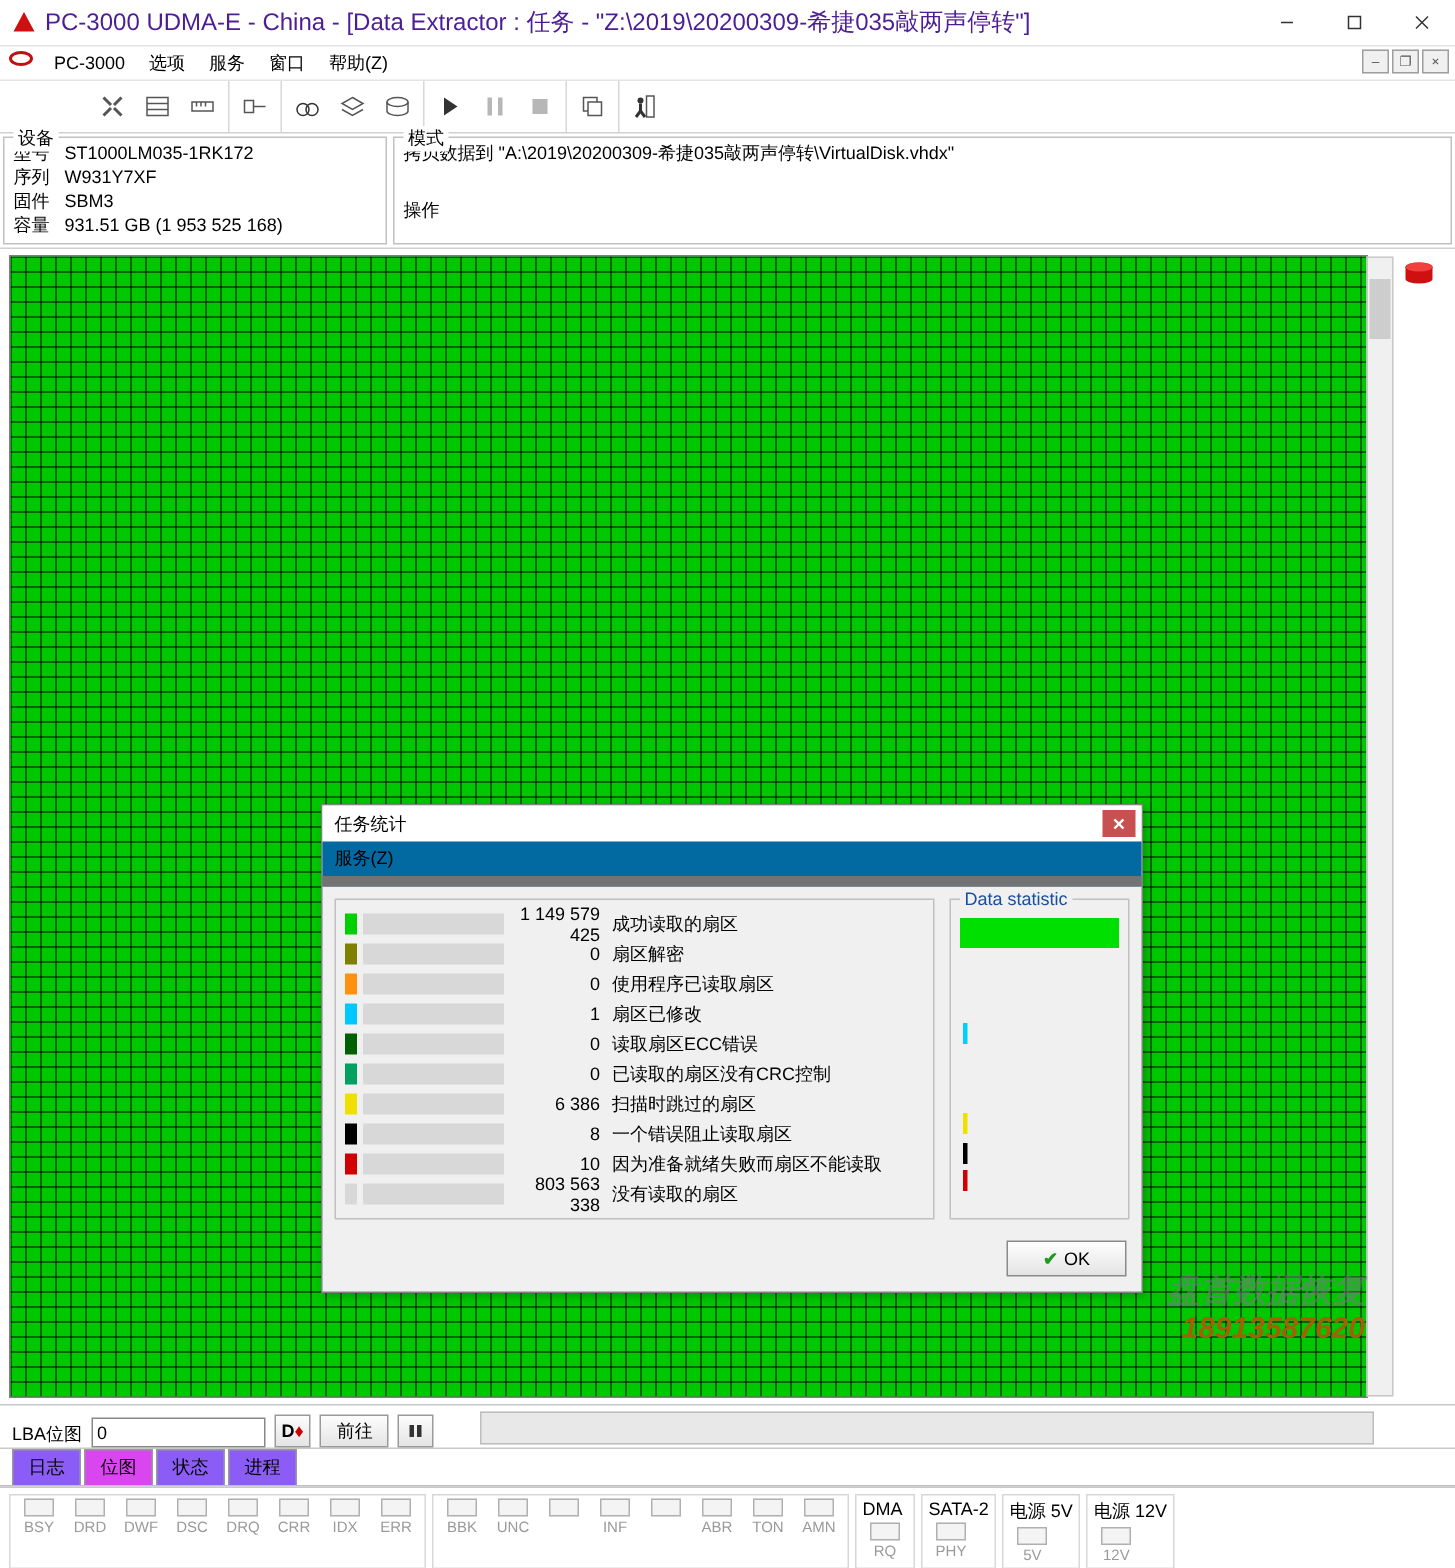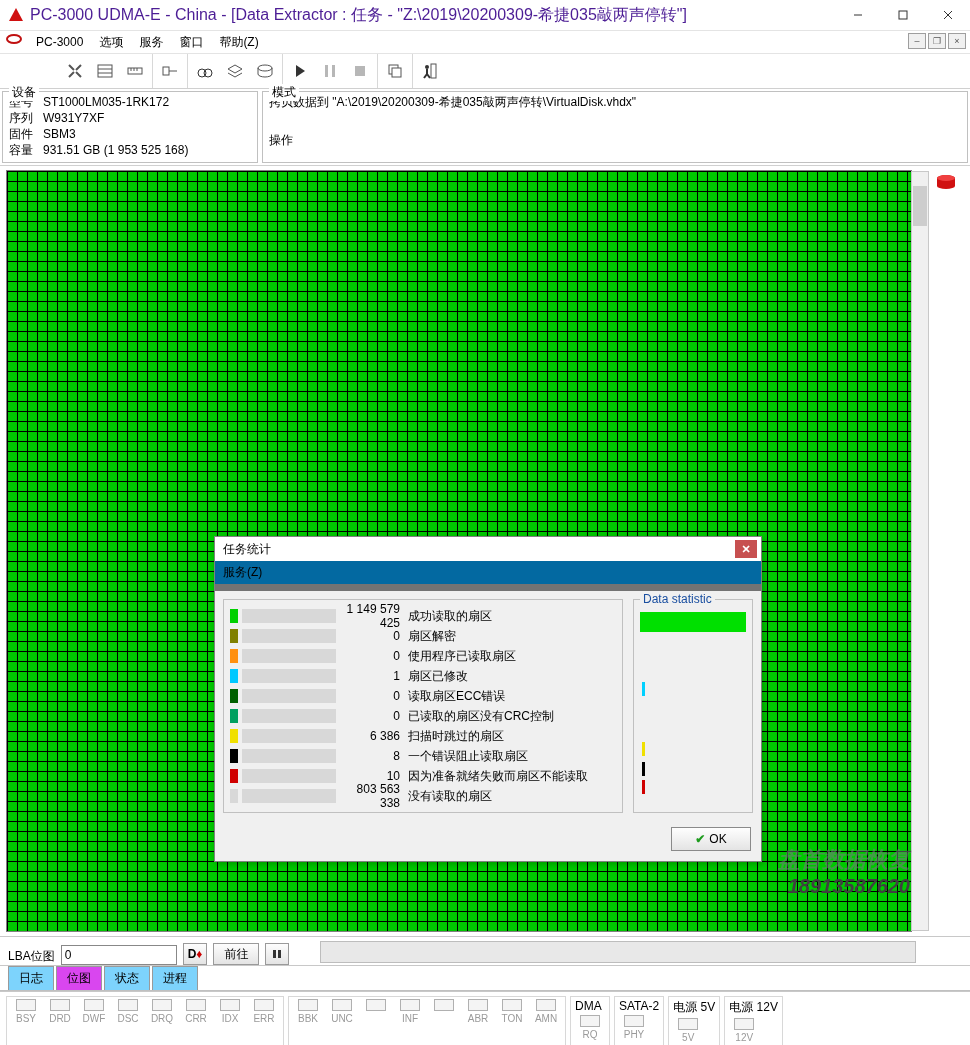--- a/index.html
+++ b/index.html
@@ -54,23 +54,23 @@
 .dlg-foot{display:flex;justify-content:flex-end;padding:6px 10px 10px 0}
 .okbtn{width:78px;height:22px;border:1px solid #8a8a8a;background:linear-gradient(#fefefe,#e4e4e4);display:flex;align-items:center;justify-content:center;gap:4px;font-size:12px}
 .okbtn .chk{color:#1d9b1d;font-weight:bold}
 .lba-bar{height:28px;display:flex;align-items:flex-end;padding:0 8px;gap:6px;border-bottom:1px solid #c8c8c8;position:relative}
 .lba-bar .lbl{font-size:12px}
 .lba-bar input{width:108px;height:18px;border:1px solid #888;font-size:12px;padding:0 3px}
 .smbtn{height:20px;border:1px solid #9a9a9a;background:linear-gradient(#fdfdfd,#e4e4e4);padding:0 10px;font-size:12px;display:flex;align-items:center}
 .progress{position:absolute;right:54px;left:320px;top:4px;height:20px;background:#e8e8e8;border:1px solid #bdbdbd}
 .watermark{position:absolute;right:60px;bottom:38px;text-align:right;z-index:40;pointer-events:none}
 .watermark .l1{font-size:22px;color:rgba(120,120,130,.55);font-style:italic;font-weight:bold}
-.watermark .l2{font-size:20px;color:#404040;font-style:italic;font-weight:bold}
+.watermark .l2{font-size:20px;color:#a16207;font-style:italic;font-weight:bold}
 .tabs{height:24px;display:flex;align-items:flex-end;padding-left:8px;border-bottom:1px solid #c0c0c0}
-.tab{padding:3px 10px;border:1px solid #9a9a9a;border-bottom:none;background:#7dd3fc;font-size:12px;margin-right:2px}
+.tab{padding:3px 10px;border:1px solid #9a9a9a;border-bottom:none;background:#8b5cf6;font-size:12px;margin-right:2px}
 .tab.active{background:#d946ef}
 .status{display:flex;border-top:1px solid #c8c8c8;padding:2px 4px}
 .sgrp{border:1px solid #d8d8d8;margin:2px;padding:2px 4px}
 .sgrp .gh{font-size:12px;margin-bottom:2px}
 .leds{display:flex;gap:4px}
 .led{display:flex;flex-direction:column;align-items:center;width:30px}
 .led .box{width:18px;height:10px;border:1px solid #b0b0b0;background:#f4f4f4;margin-bottom:2px}
 .led .lt{font-size:10px;color:#9a9a9a}
 </style>
 </head>

